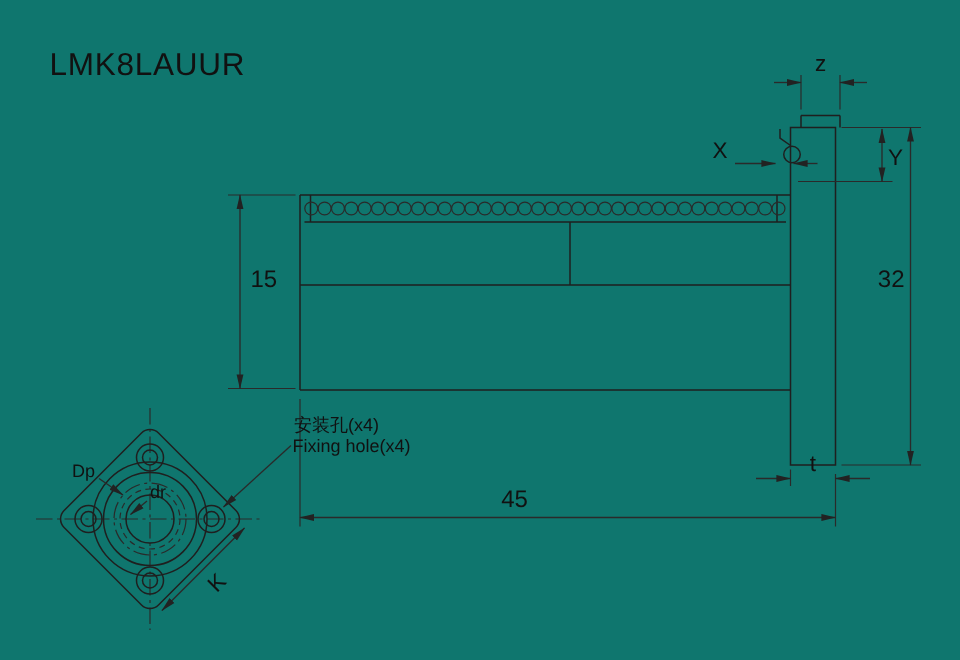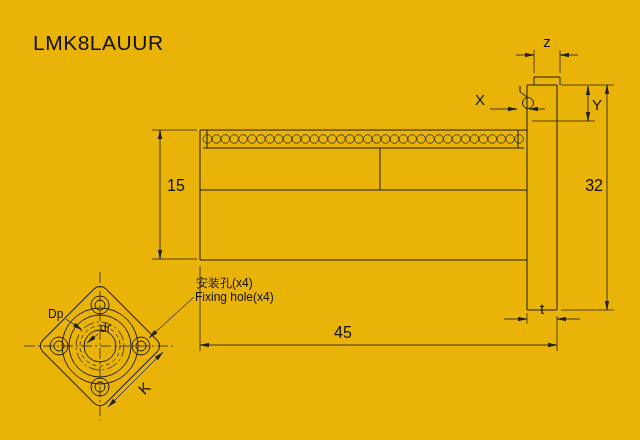--- a/index.html
+++ b/index.html
@@ -1,16 +1,16 @@
 <!DOCTYPE html>
 <html><head>
 <meta charset="utf-8">
 <style>
   html,body{margin:0;padding:0;background:#fff;}
-  .stage{width:640px;height:440px;position:relative;background:#eab308;overflow:hidden;}
+  .stage{width:640px;height:440px;position:relative;background:#0f766e;overflow:hidden;}
   svg{display:block;}
   .draw{stroke:#1f1f1f;stroke-width:1;fill:none;stroke-linecap:butt;stroke-linejoin:miter;}
   .thin{stroke:#2a2a2a;stroke-width:0.8;fill:none;}
   .dim{stroke:#2a2a2a;stroke-width:0.9;fill:none;}
   .dashdot{stroke-dasharray:11 3 2 3;}
   .dashed{stroke-dasharray:4 3;}
   text{fill:#111;font-family:"Liberation Sans",sans-serif;}
   .t-title{font-size:21px;letter-spacing:0.5px;}
   .t-dim{font-size:16px;}
   .t-letter{font-size:15px;}

